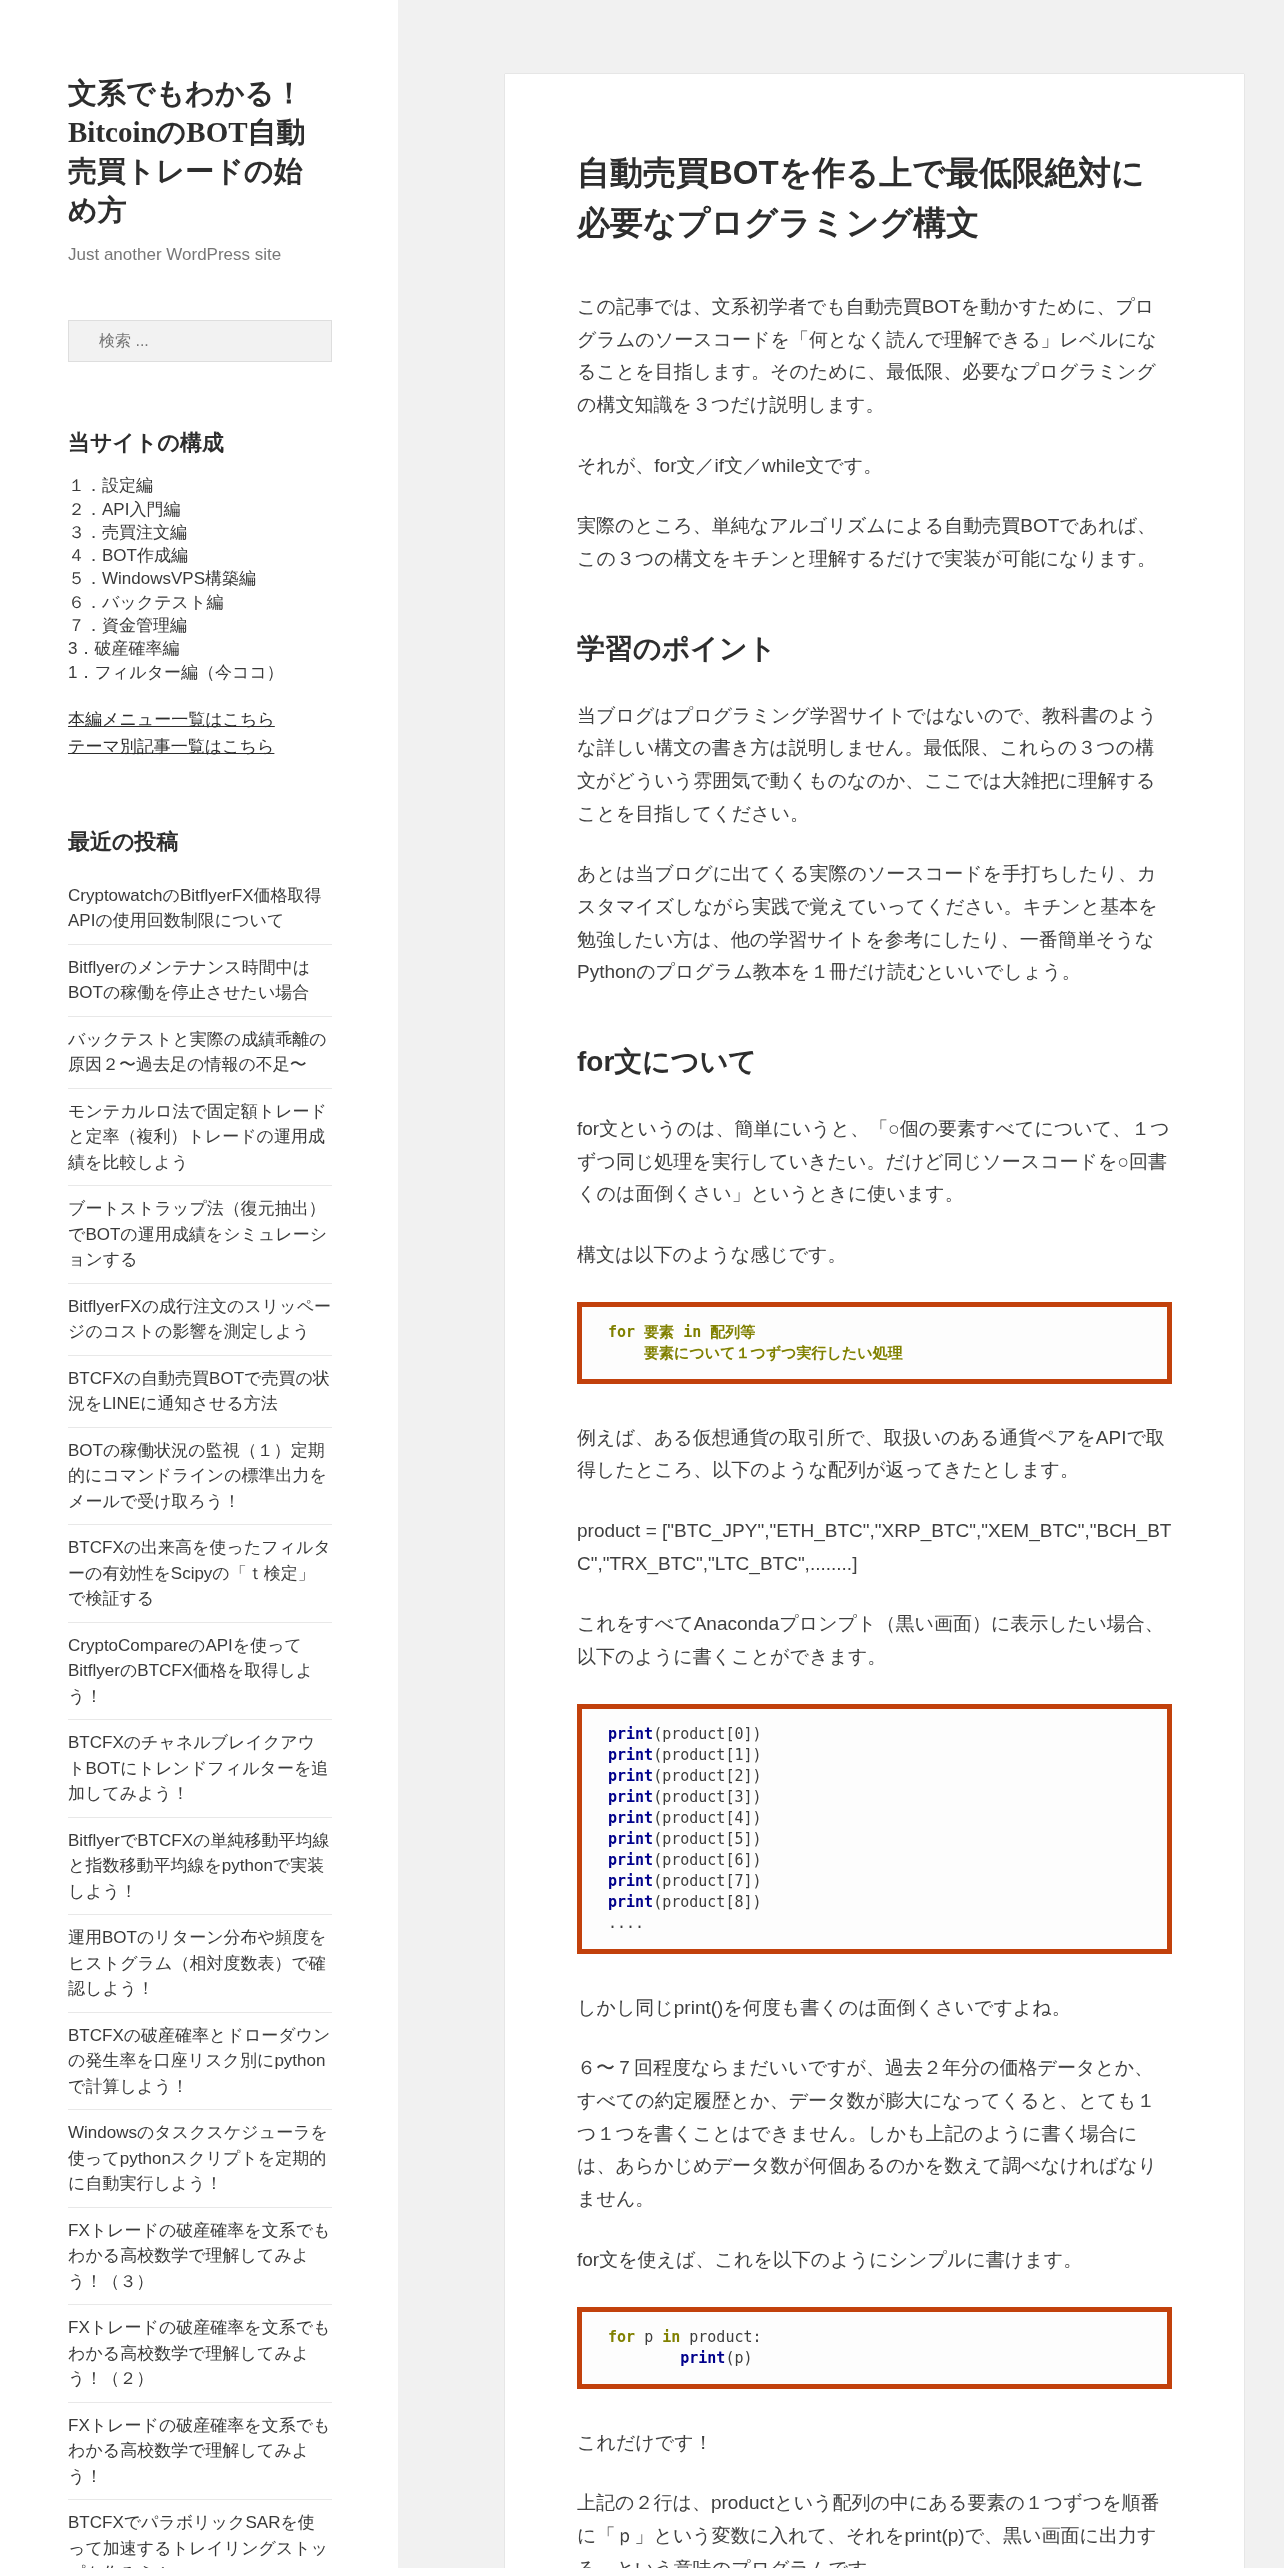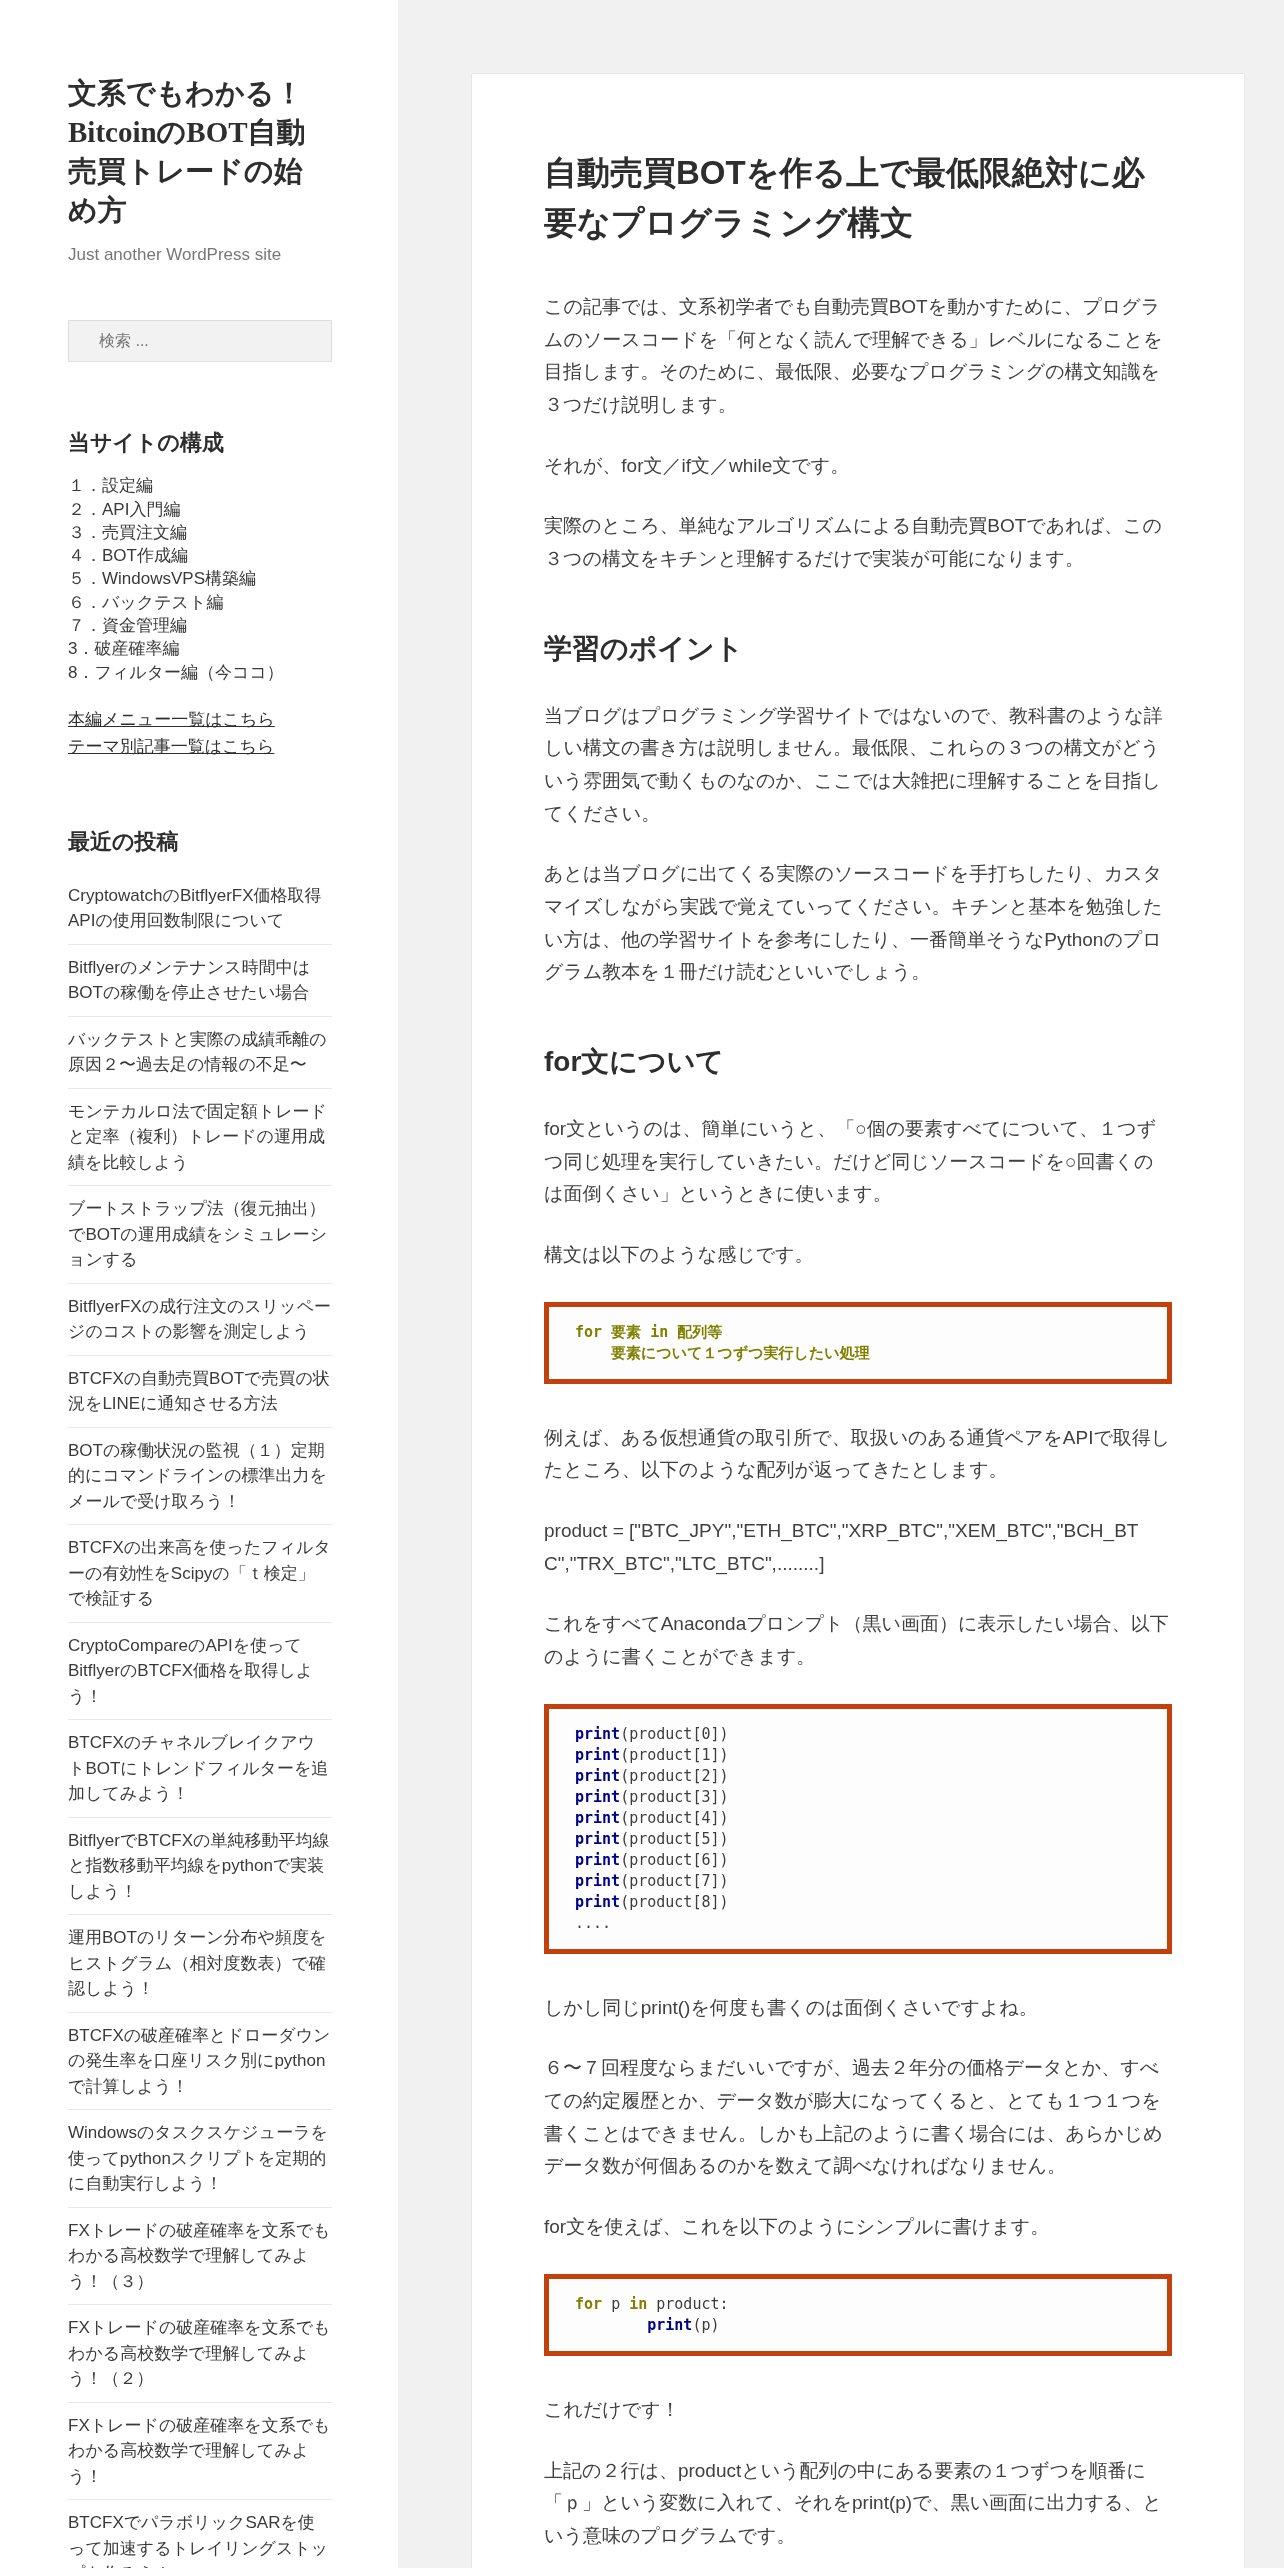--- a/index.html
+++ b/index.html
@@ -44,20 +44,21 @@
   .recent-list { list-style:none; }
   .recent-list li {
     padding:10px 0; font-size:17px; line-height:1.5; color:#3a3a3a; cursor:pointer;
   }
   .recent-list li + li { border-top:1px solid #e8e8e8; }
   
   .content {
     flex:1;
     padding:74px 40px 0 74px;
     min-width:0;
+    margin-left:33px;
   }
   .article-card {
     background:#fff;
     box-shadow:0 0 1px rgba(0,0,0,0.25);
     padding:74px 72px 70px;
   }
   .article-title {
     font-size:33px; font-weight:700; line-height:1.5; color:#2e2e2e;
   }
   .article-body { margin-top:44px; }
@@ -101,21 +102,21 @@
     <h2 class="widget-title">当サイトの構成</h2>
     <ul class="structure-list" id="structure-list">
         <li>１．設定編</li>
         <li>２．API入門編</li>
         <li>３．売買注文編</li>
         <li>４．BOT作成編</li>
         <li>５．WindowsVPS構築編</li>
         <li>６．バックテスト編</li>
         <li>７．資金管理編</li>
         <li>3．破産確率編</li>
-        <li>8．フィルター編（今ココ）</li>
+        <li>1．フィルター編（今ココ）</li>
       </ul>
     <div class="sidebar-links">
       <a>本編メニュー一覧はこちら</a>
       <a>テーマ別記事一覧はこちら</a>
     </div>
   </section>
 
   <section class="widget">
     <h2 class="widget-title">最近の投稿</h2>
     <ul class="recent-list" id="recent-list">

